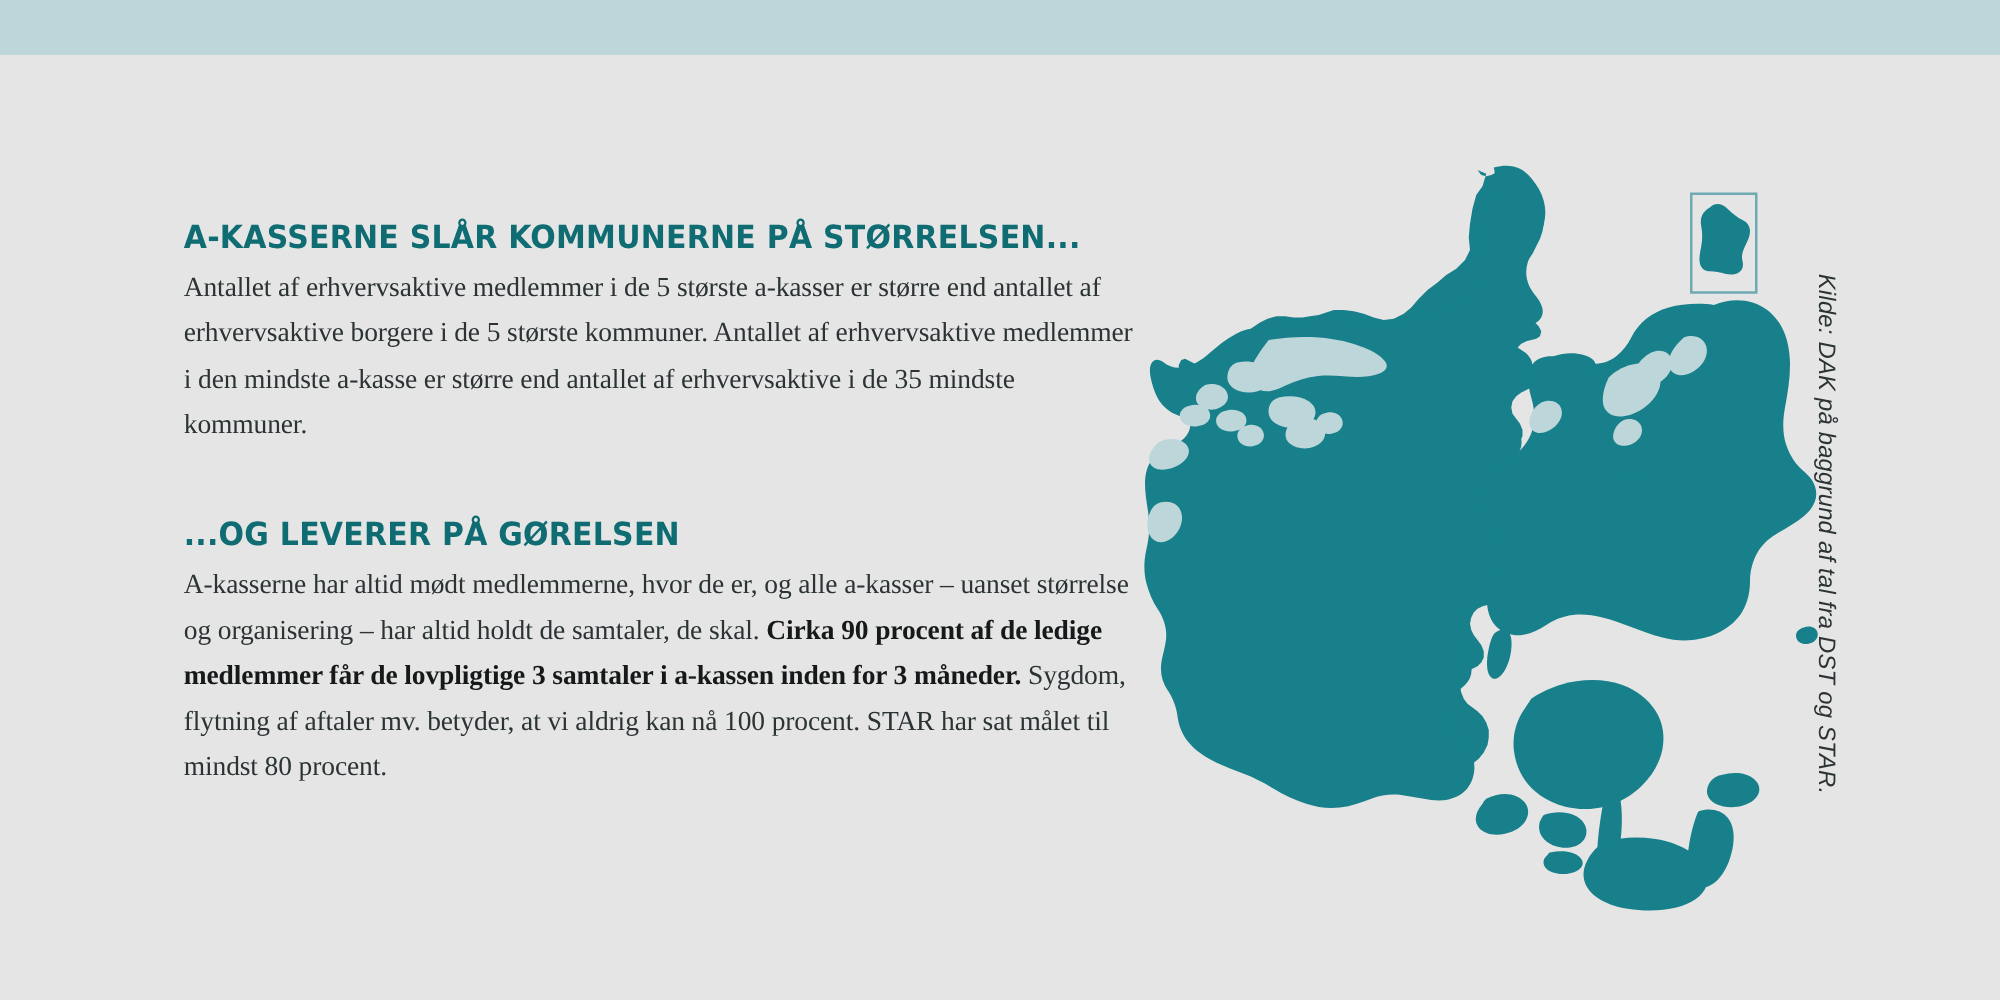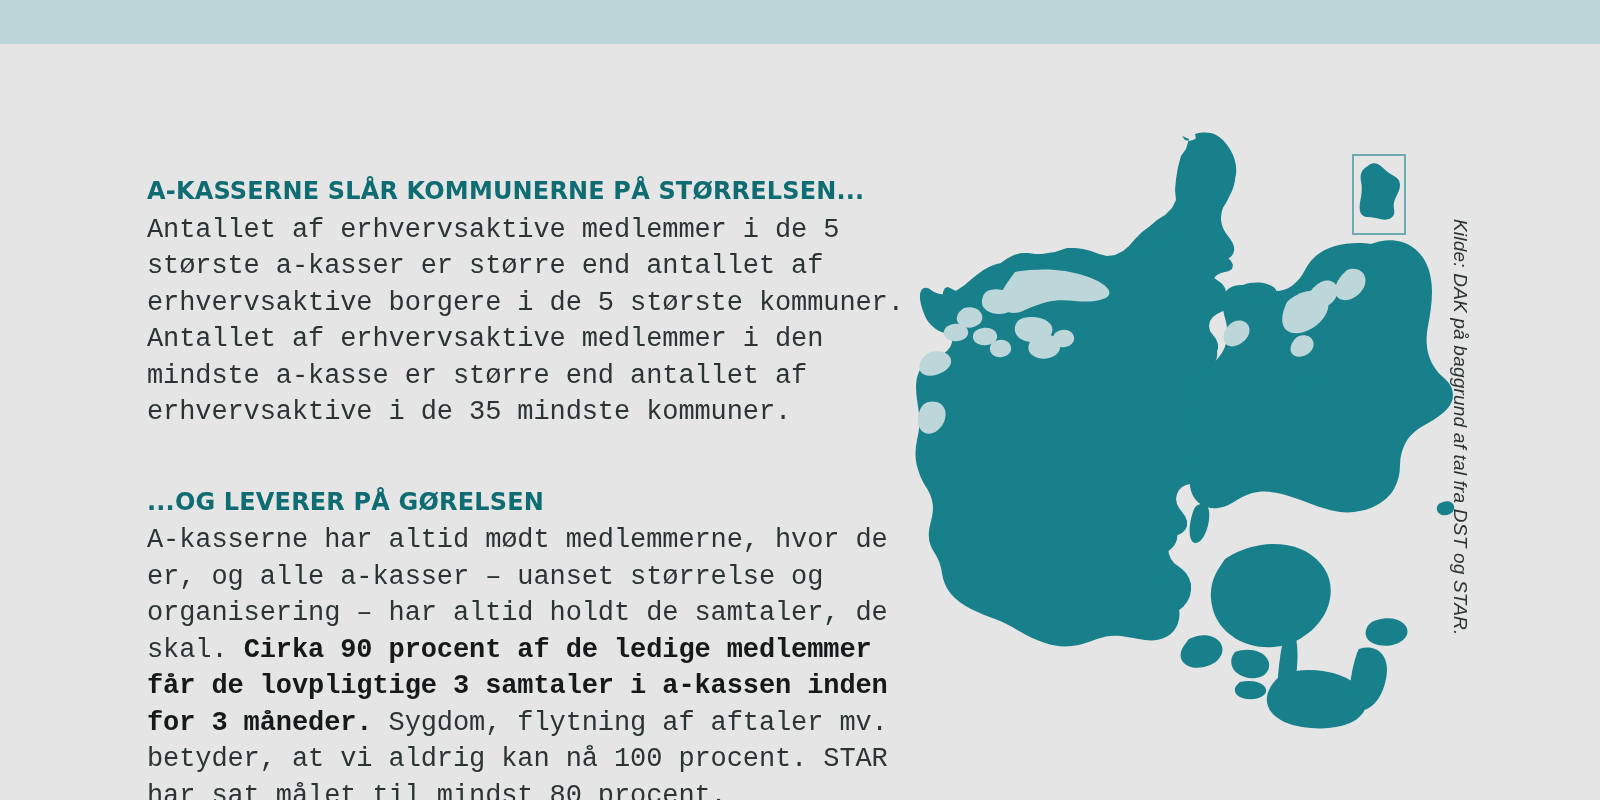--- a/index.html
+++ b/index.html
@@ -37,22 +37,22 @@
     letter-spacing: 0.2px;
     color: #0E6C72;
     margin: 0 0 7px 0;
     line-height: 1.12;
     transform: scaleX(0.94);
     transform-origin: left center;
     white-space: nowrap;
   }
 
   .body-text {
-    font-family: Liberation Mono, monospace;
-    font-size: 27px;
+    font-family: Liberation Serif, serif;
+    font-size: 22px;
     line-height: 36.5px;
     color: #2B3334;
     margin: 0;
     font-weight: 400;
     letter-spacing: -0.1px;
   }
   .body-text b, .body-text strong {
     font-weight: 700;
     color: #16191A;
   }

